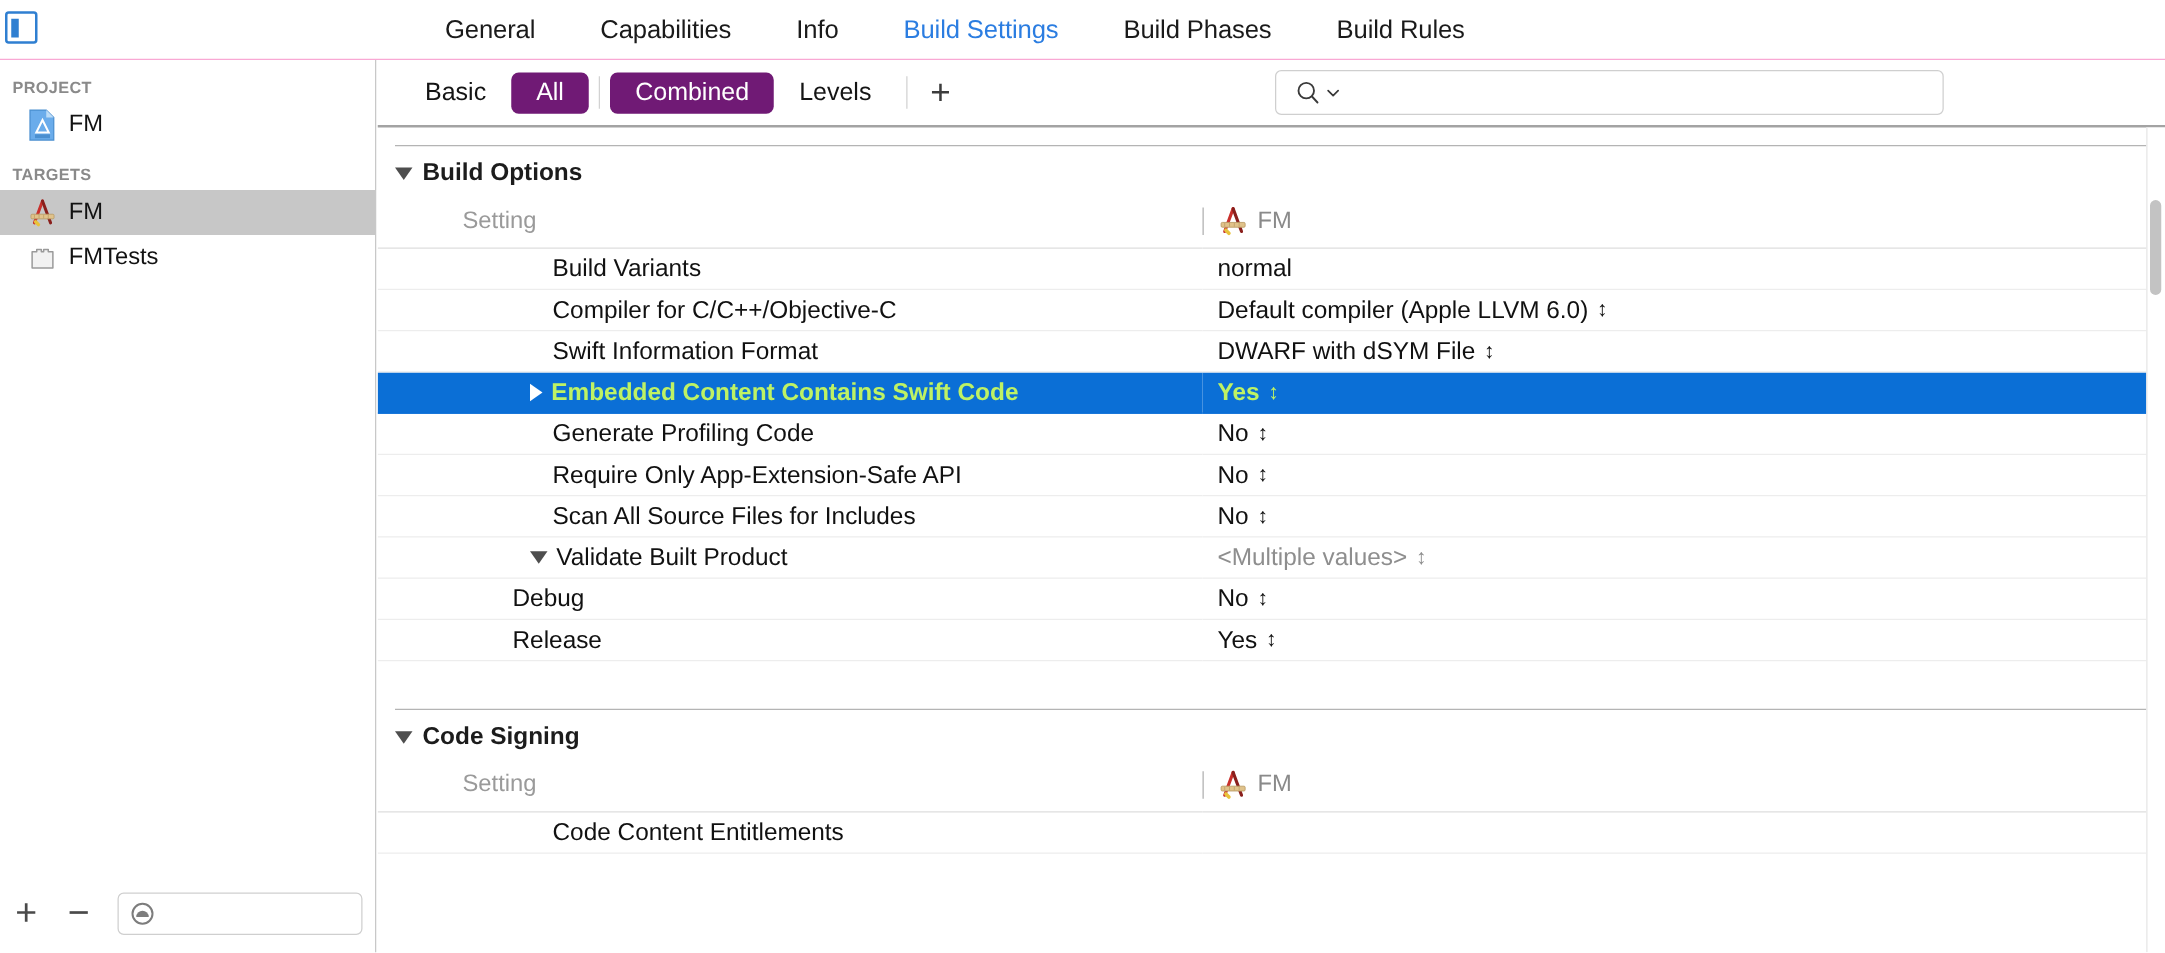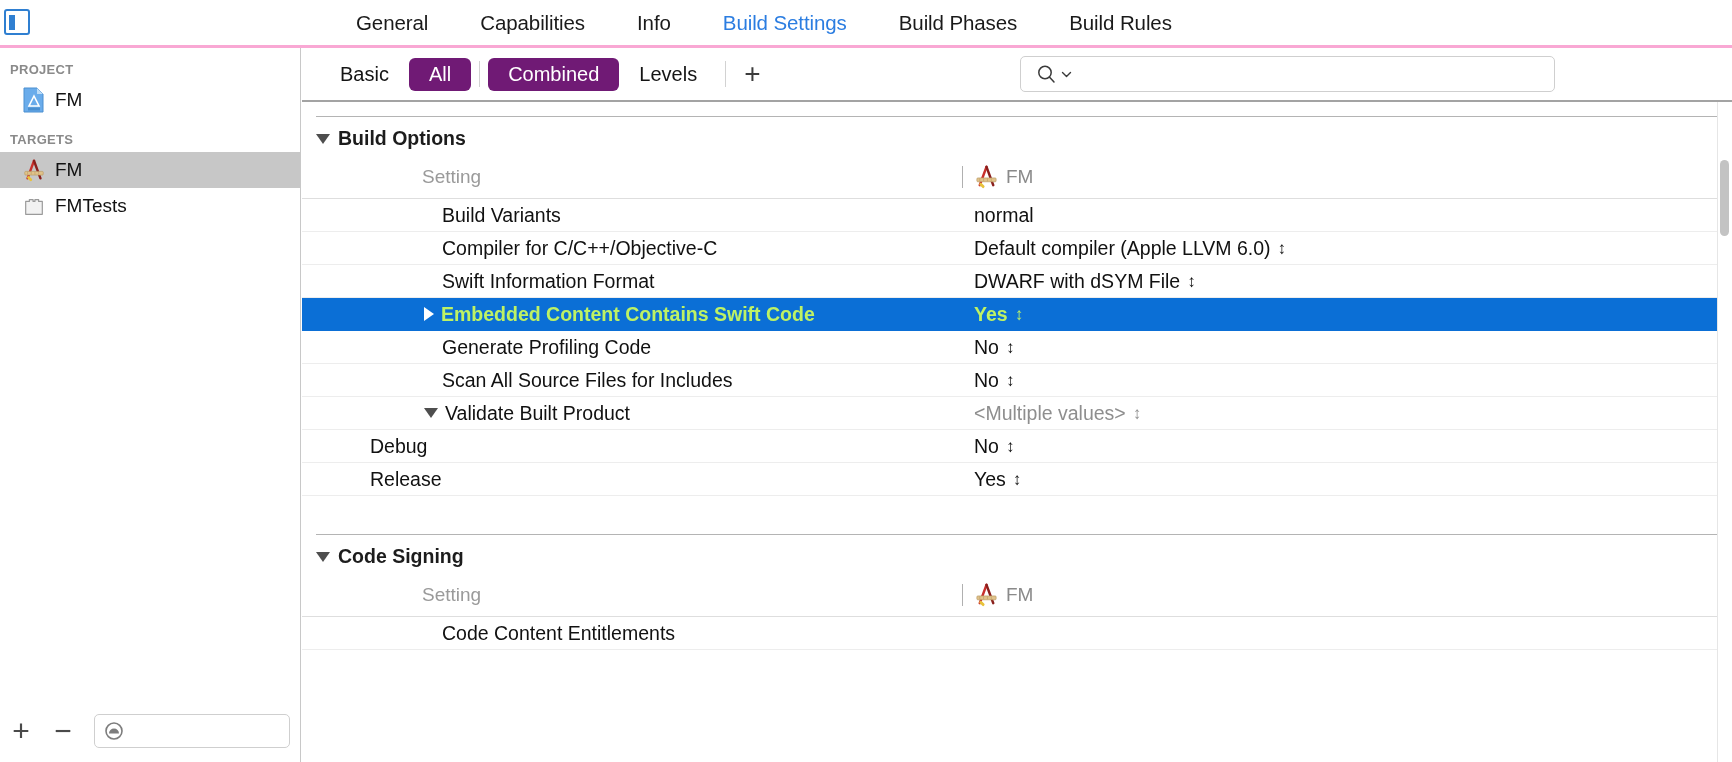--- a/index.html
+++ b/index.html
@@ -12,21 +12,21 @@
     -webkit-font-smoothing: antialiased;
   }
 
   .window { position: relative; width: 1732px; height: 762px; background:#fff; }
 
   
   .tabbar {
     position: absolute; top: 0; left: 0; right: 0; height: 48px;
     background: #ffffff;
     display: flex; align-items: center;
-    border-bottom: 3px solid #f9a8d4;
+    border-bottom: 1px solid #f9a8d4;
   }
   .panel-toggle {
     position: absolute; left: 4px; top: 9px;
     width: 26px; height: 26px;
     border: 2.5px solid #2f7fd1;
     border-radius: 3px;
     background: #fff;
     display: flex; align-items: center; padding-left: 3px;
     cursor: pointer;
   }
@@ -127,31 +127,31 @@
   .tri-right.white { border-left-color: #ffffff; }
 
   table.settings { width: 100%; border-collapse: collapse; table-layout: fixed; }
   table.settings col.c-name { width: 660px; }
   table.settings col.c-val  { width: auto; }
 
   tr.hdr td {
     font-size: 19px; color: #9a9a9a; padding: 6px 0 9px 0;
     border-bottom: 1px solid #dedede;
   }
-  tr.hdr td.name-cell { padding-left: 120px; }
+  tr.hdr td.name-cell { padding-left: 68px; }
   tr.hdr td.val-cell { padding-left: 0; }
 
   tr.srow td {
     font-size: 19.5px; color: #111111; height: 33px;
     border-bottom: 1px solid #ededed; vertical-align: middle;
   }
   tr.srow td.name-cell { padding-left: 140px; }
   tr.srow td.val-cell  { padding-left: 12px; }
 
-  tr.srow.child td.name-cell { padding-left: 68px; }
+  tr.srow.child td.name-cell { padding-left: 108px; }
 
   tr.srow.selected td {
     background: #0b6fd6; color: #bef264; font-weight: bold;
     border-bottom-color: #0b6fd6;
   }
   tr.srow.selected td.name-cell { padding-left: 140px; }
 
   .name-inner { display: flex; align-items: center; gap: 7px; }
   .name-inner.has-tri { margin-left: -18px; }
   .muted { color: #8e8e8e; }
@@ -315,20 +315,24 @@
             </td>
             <td class="val-cell"><span>Yes</span><span class="stepper">↕</span></td>
           </tr>
 
           <tr class="srow">
             <td class="name-cell">Generate Profiling Code</td>
             <td class="val-cell"><span>No</span><span class="stepper">↕</span></td>
           </tr>
 
 
+          <tr class="srow">
+            <td class="name-cell">Require Only App-Extension-Safe API</td>
+            <td class="val-cell"><span>No</span><span class="stepper">↕</span></td>
+          </tr>
 
           <tr class="srow">
             <td class="name-cell">Scan All Source Files for Includes</td>
             <td class="val-cell"><span>No</span><span class="stepper">↕</span></td>
           </tr>
 
           <tr class="srow">
             <td class="name-cell">
               <div class="name-inner has-tri">
                 <span class="tri tri-down"></span>

